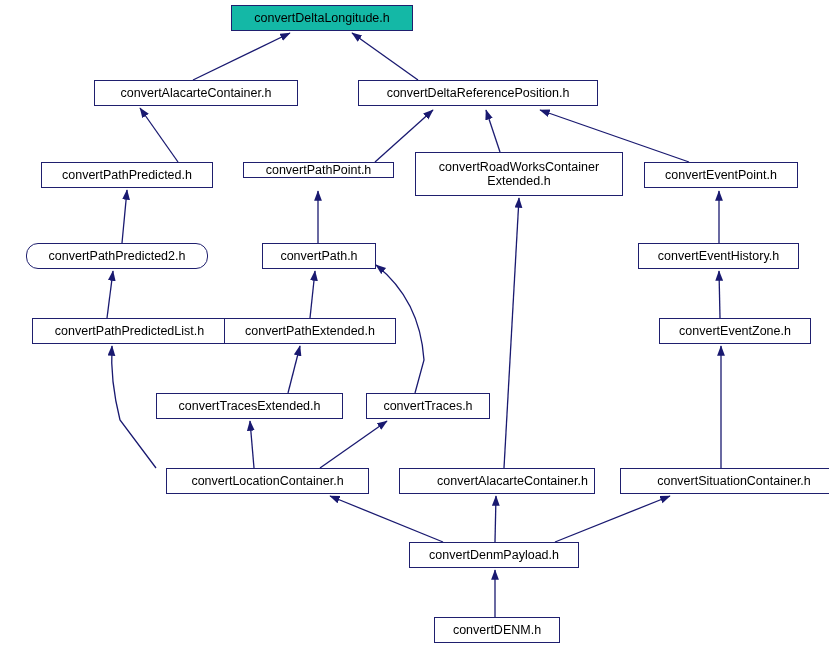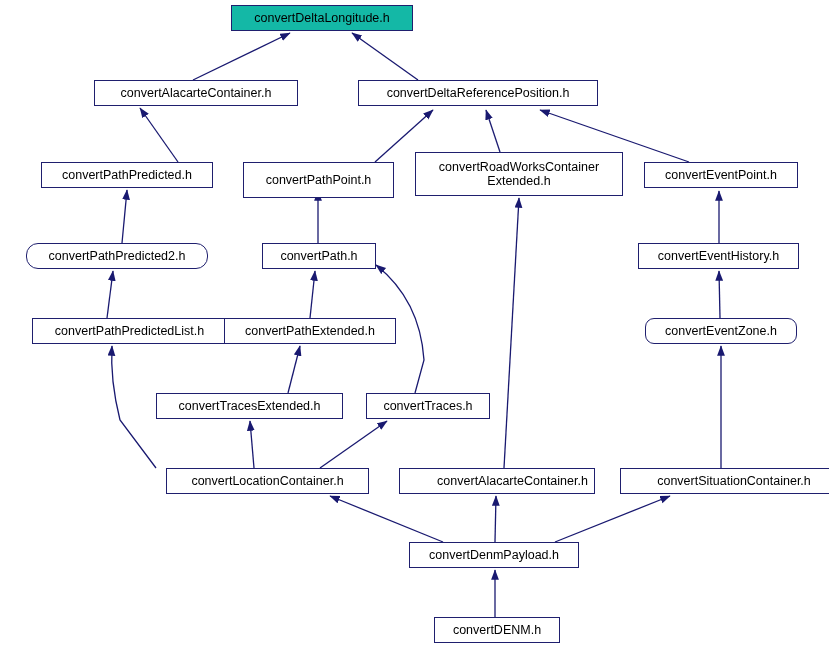--- a/index.html
+++ b/index.html
@@ -90,30 +90,30 @@
       <path d="M495,542 L496,496"></path>
       <path d="M555,542 L670,496"></path>
 
       <path d="M495,617 L495,570"></path>
     </g>
   </svg>
 <div class="node root" style="left: 231px; top: 5px; width: 182px; height: 26px;">convertDeltaLongitude.h</div>
     <div class="node" style="left: 94px; top: 80px; width: 204px; height: 26px;">convertAlacarteContainer.h</div>
     <div class="node" style="left: 358px; top: 80px; width: 240px; height: 26px;">convertDeltaReferencePosition.h</div>
     <div class="node" style="left: 41px; top: 162px; width: 172px; height: 26px;">convertPathPredicted.h</div>
-    <div class="node" style="left: 243px; top: 162px; width: 151px; height: 36px;">convertPathPoint.h</div>
+    <div class="node" style="left: 243px; top: 162px; width: 151px; height: 16px;">convertPathPoint.h</div>
     <div class="node" style="left: 415px; top: 152px; width: 208px; height: 44px;">convertRoadWorksContainer
 Extended.h</div>
     <div class="node" style="left: 644px; top: 162px; width: 154px; height: 26px;">convertEventPoint.h</div>
     <div class="node" style="left: 26px; top: 243px; width: 182px; height: 26px; border-radius: 12px;">convertPathPredicted2.h</div>
     <div class="node" style="left: 262px; top: 243px; width: 114px; height: 26px;">convertPath.h</div>
     <div class="node" style="left: 638px; top: 243px; width: 161px; height: 26px;">convertEventHistory.h</div>
     <div class="node" style="left: 7px; top: 318px; width: 195px; height: 26px; margin-left: 25px;">convertPathPredictedList.h</div>
     <div class="node" style="left: 224px; top: 318px; width: 172px; height: 26px;">convertPathExtended.h</div>
-    <div class="node" style="left: 645px; top: 318px; width: 152px; height: 26px; border-radius: 9px;">convertEventZone.h</div>
+    <div class="node" style="left: 659px; top: 318px; width: 152px; height: 26px;">convertEventZone.h</div>
     <div class="node" style="left: 156px; top: 393px; width: 187px; height: 26px;">convertTracesExtended.h</div>
     <div class="node" style="left: 366px; top: 393px; width: 124px; height: 26px; text-align: right;">convertTraces.h</div>
     <div class="node" style="left: 166px; top: 468px; width: 203px; height: 26px;">convertLocationContainer.h</div>
     <div class="node" style="left: 399px; top: 468px; width: 196px; height: 26px; padding-left: 31px;">convertAlacarteContainer.h</div>
     <div class="node" style="left: 620px; top: 468px; width: 228px; height: 26px;">convertSituationContainer.h</div>
     <div class="node" style="left: 409px; top: 542px; width: 170px; height: 26px;">convertDenmPayload.h</div>
     <div class="node" style="left: 434px; top: 617px; width: 126px; height: 26px;">convertDENM.h</div>
   </div>
 
 </body></html>

